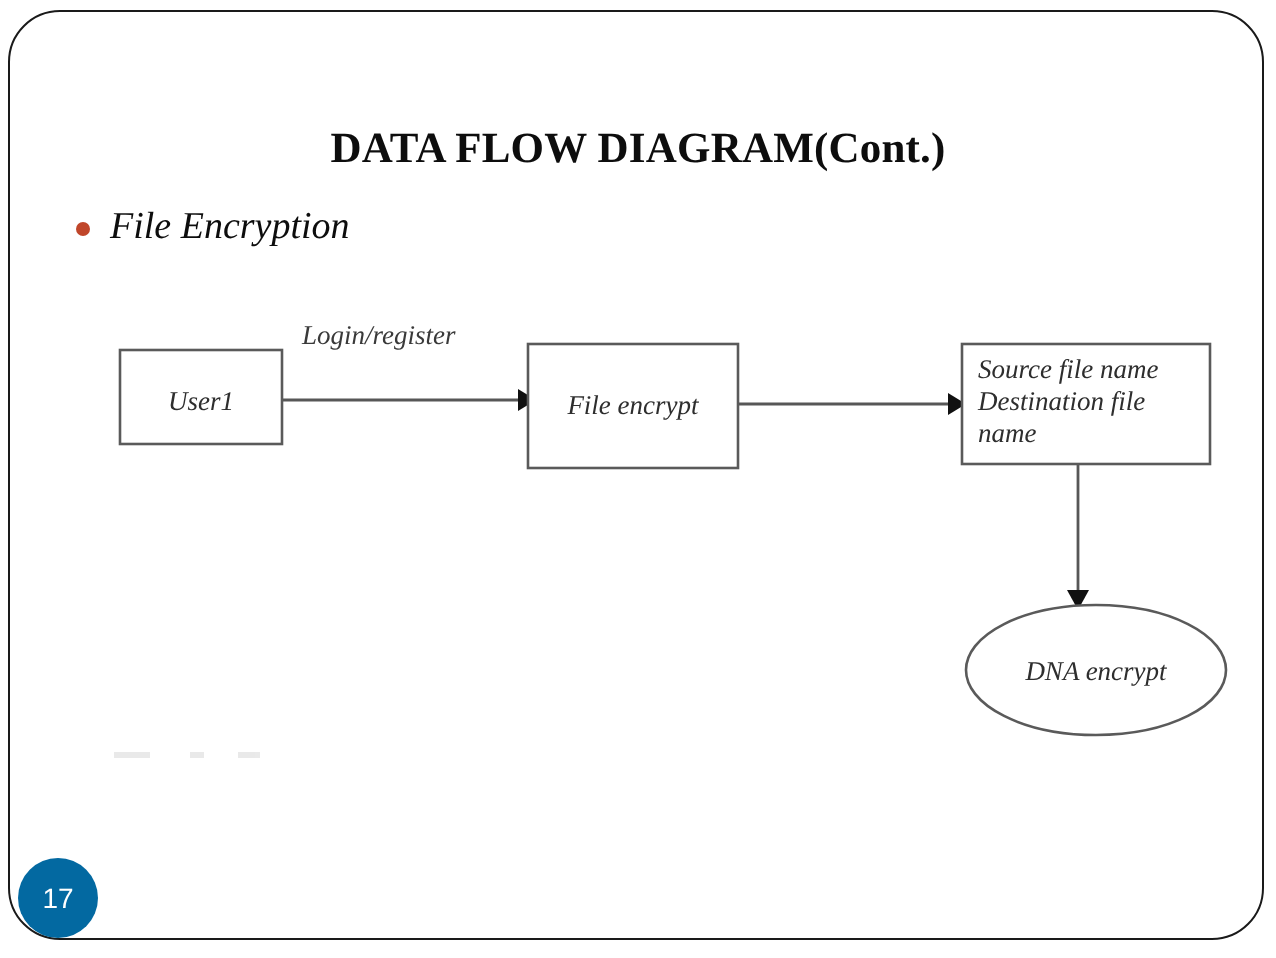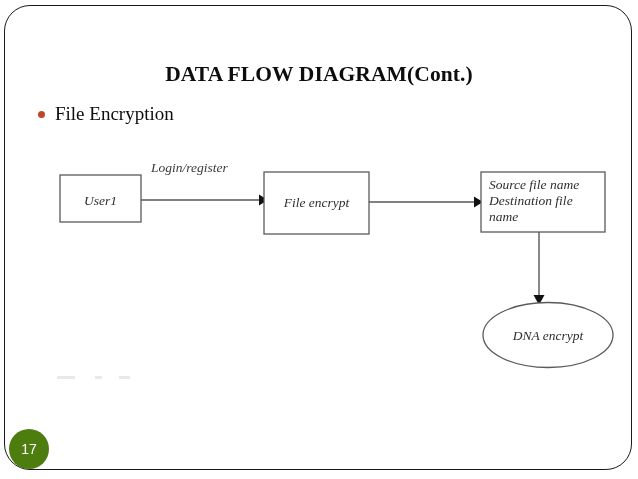--- a/index.html
+++ b/index.html
@@ -53,20 +53,21 @@
     white-space: nowrap;
   }
 
   
   #bullet-row {
     position: absolute;
     left: 38px;
     top: 103px;
     display: flex;
     align-items: center;
+    font-style: italic;
   }
   #bullet-marker {
     width: 7px;
     height: 7px;
     border-radius: 50%;
     background: #c0462a;
     margin-right: 10px;
     flex: 0 0 auto;
   }
   #bullet-text {
@@ -135,21 +136,21 @@
   }
 
   
   #page-badge {
     position: absolute;
     left: 9px;
     top: 429px;
     width: 40px;
     height: 40px;
     border-radius: 50%;
-    background: #4d7c0f;
+    background: #0369a1;
     color: #ffffff;
     font-family: "Liberation Sans", "DejaVu Sans", sans-serif;
     font-size: 14px;
     display: flex;
     align-items: center;
     justify-content: center;
   }
 </style>
 </head>
 <body>

